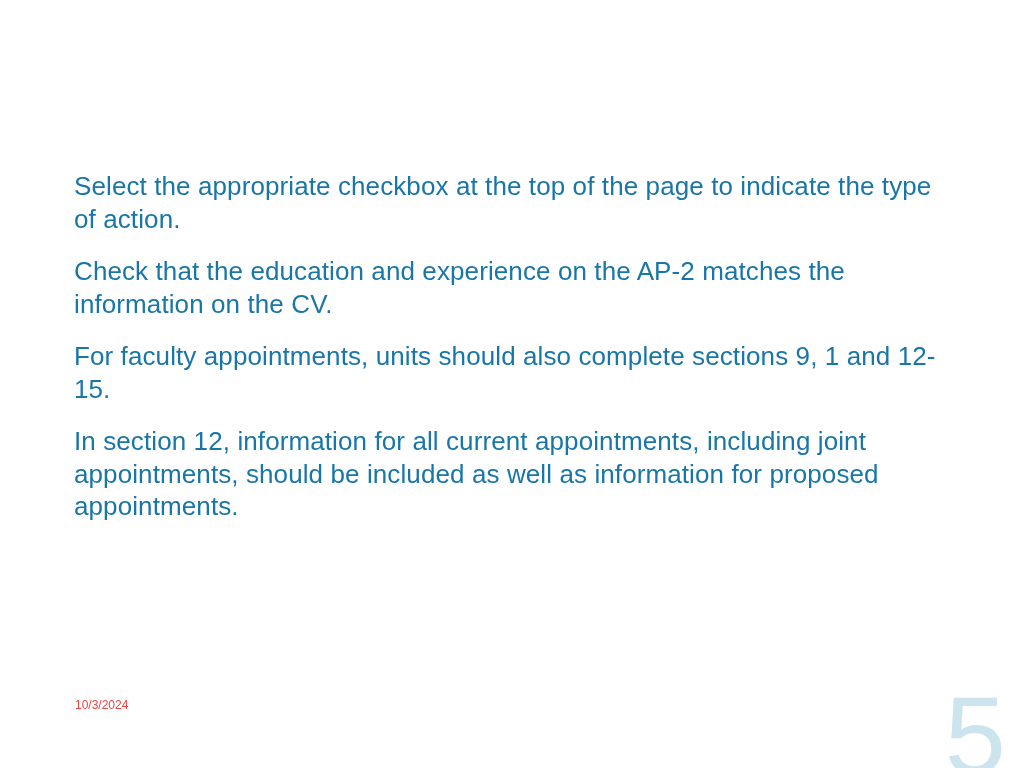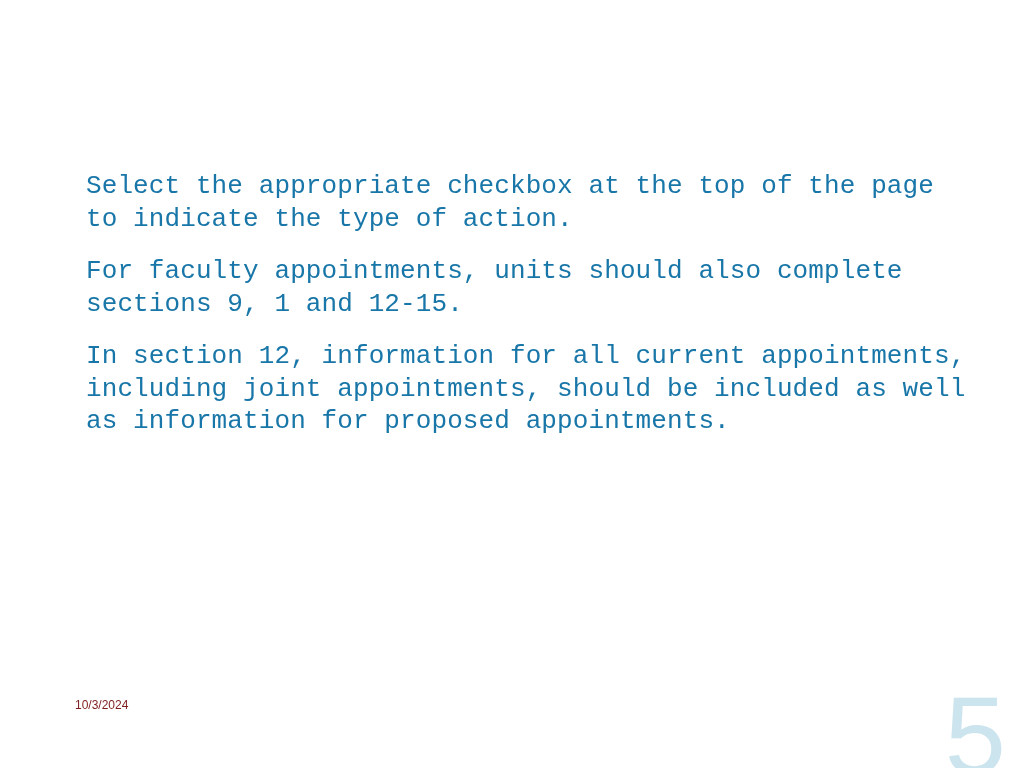--- a/index.html
+++ b/index.html
@@ -10,55 +10,55 @@
     body {
       width: 1024px;
       height: 768px;
       background: #ffffff;
       font-family: "Segoe UI Light", "Segoe UI", -apple-system, "Helvetica Neue", Arial, sans-serif;
       position: relative;
       overflow: hidden;
     }
     .content {
       position: absolute;
-      left: 86px;
+      left: 74px;
       top: 170px;
       width: 880px;
-      font-family: Liberation Mono, monospace;
     }
     .para {
       color: #1876a8;
       font-size: 26px;
       line-height: 1.25;
       font-weight: 400;
       margin-bottom: 20px;
       letter-spacing: 0.1px;
     }
     .footer-date {
       position: absolute;
       left: 75px;
       bottom: 56px;
-      color: #7f1d1d;
+      color: #ef4444;
       font-size: 12px;
       font-family: "Segoe UI", Arial, sans-serif;
     }
     .page-number {
       position: absolute;
       right: 18px;
       bottom: -22px;
       color: #cce4ee;
       font-size: 110px;
       font-weight: 300;
       line-height: 1;
       font-family: "Segoe UI Light", "Segoe UI", Arial, sans-serif;
     }
   </style>
 </head>
 <body>
 
 <div class="content">
   <p class="para">Select the appropriate checkbox at the top of the page to indicate the type of action.</p>
+  <p class="para">Check that the education and experience on the AP-2 matches the information on the CV.</p>
   <p class="para">For faculty appointments, units should also complete sections 9, 1 and 12-15.</p>
   <p class="para">In section 12, information for all current appointments, including joint appointments, should be included as well as information for proposed appointments.</p>
 </div>
 
 <div class="footer-date">10/3/2024</div>
 <div class="page-number">5</div>
 
 </body></html>

